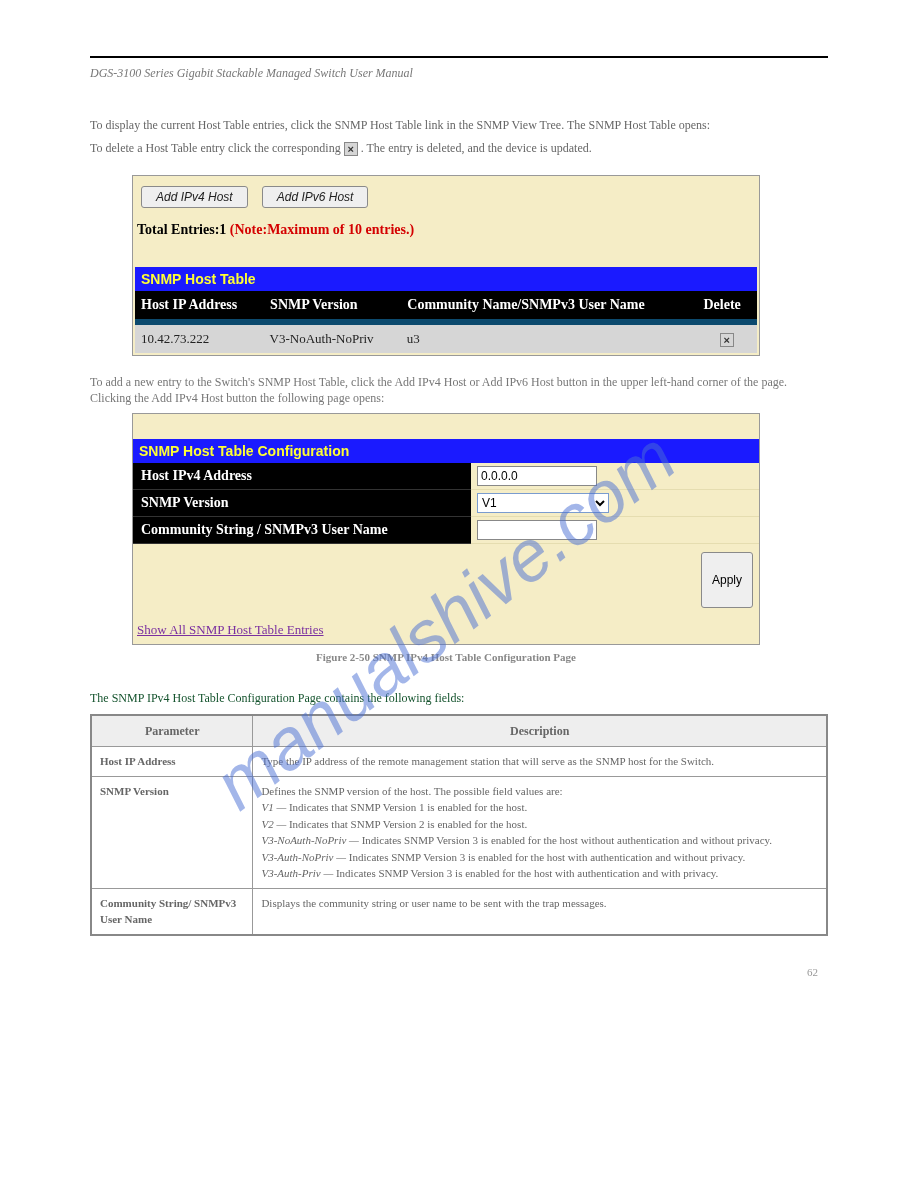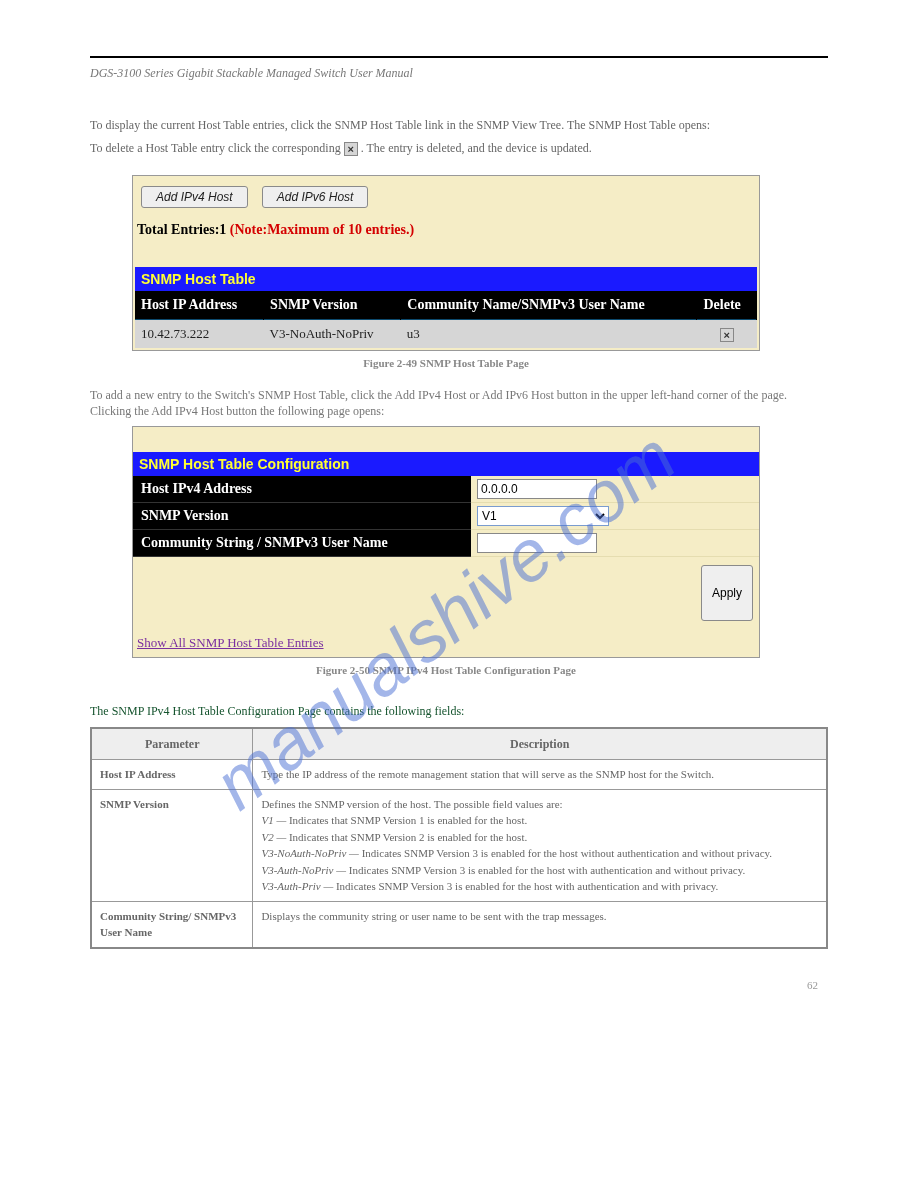--- a/index.html
+++ b/index.html
@@ -87,21 +87,21 @@
     text-align: left;
     padding: 6px 6px;
     border-right: 1px solid #000;
   }
   table.hosttbl td {
     background: #d6d6d6;
     color: #222;
     font-family: "Times New Roman", serif;
     font-size: 13px;
     padding: 6px 6px;
-    border-top: 1px solid #0c4a6e;
+    border-top: 6px solid #0c4a6e;
   }
   table.hosttbl td.delcell { text-align: center; }
   .figcaption {
     text-align: center;
     font-size: 11px;
     color: #888;
     margin-top: 6px;
     font-weight: bold;
   }
   .subhead {
@@ -258,21 +258,20 @@
             <td>V3-NoAuth-NoPriv</td>
             <td>u3</td>
             <td class="delcell">
               <span class="delete-x">×</span>
             </td>
           </tr>
         </tbody>
       </table>
     </div>
   </div>
-  <div class="figcaption">Figure 2-49 SNMP Host Table Page</div>
 </div>
 
 <div class="subhead">To add a new entry to the Switch's SNMP Host Table, click the Add IPv4 Host or Add IPv6 Host button in the upper left-hand corner of the page. Clicking the Add IPv4 Host button the following page opens:</div>
 
 <div class="figure-wrap panel2">
   <div class="panel">
     <div class="blue-bar">SNMP Host Table Configuration</div>
     <table class="cfgtbl">
       <tbody>
           <tr>

